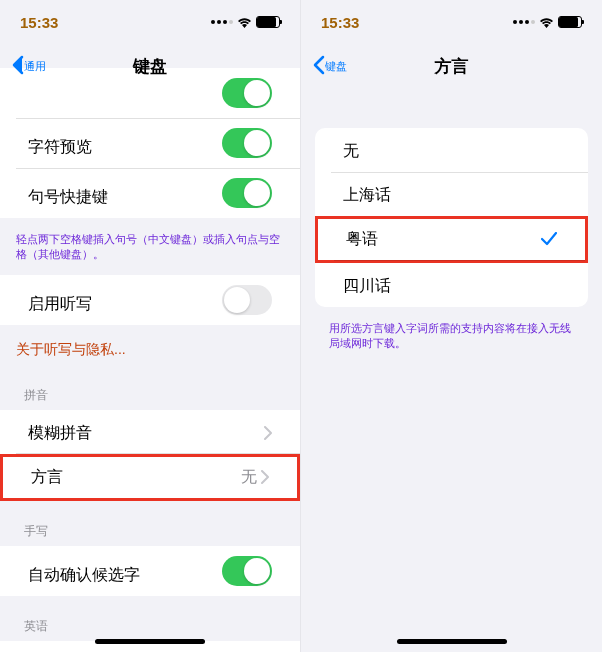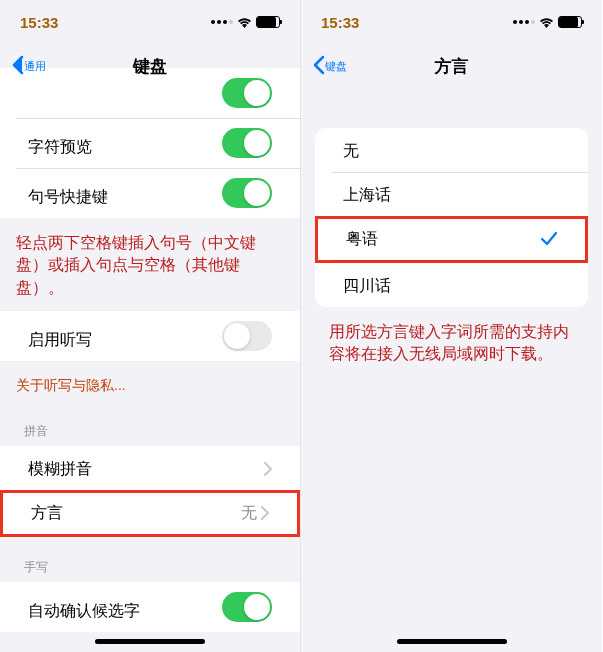--- a/index.html
+++ b/index.html
@@ -33,21 +33,21 @@
     .toggle { width: 50px; height: 30px; border-radius: 15px; position: relative; }
     .toggle.on { background: #34c759; }
     .toggle.off { background: #e9e9eb; }
     .toggle-knob { width: 26px; height: 26px; background: #fff; border-radius: 50%; position: absolute; top: 2px; box-shadow: 0 1px 3px rgba(0,0,0,0.2); }
     .toggle.on .toggle-knob { right: 2px; }
     .toggle.off .toggle-knob { left: 2px; }
     
     .chevron { color: #c7c7cc; }
     .check-mark { color: #007aff; }
     
-    .footer-text { font-size: 16px; color: #b91c1c; padding: 6px 16px 12px 16px; line-height: 1.4; }
+    .footer-text { font-size: 11px; color: #6d28d9; padding: 6px 16px 12px 16px; line-height: 1.4; }
     .header-text { font-size: 12px; color: #8e8e93; padding: 14px 16px 6px 24px; }
     .link-text { font-size: 14px; color: #c2410c; padding: 8px 16px 14px 16px; }
     
     .highlight-box { border: 3px solid #ea3323; }
     
     .partial-top { margin-top: -20px; }
     
     .home-indicator { position: absolute; bottom: 8px; left: 50%; transform: translateX(-50%); width: 110px; height: 5px; background: #000; border-radius: 3px; }
     
     .screen.right .content { padding-top: 40px; }

